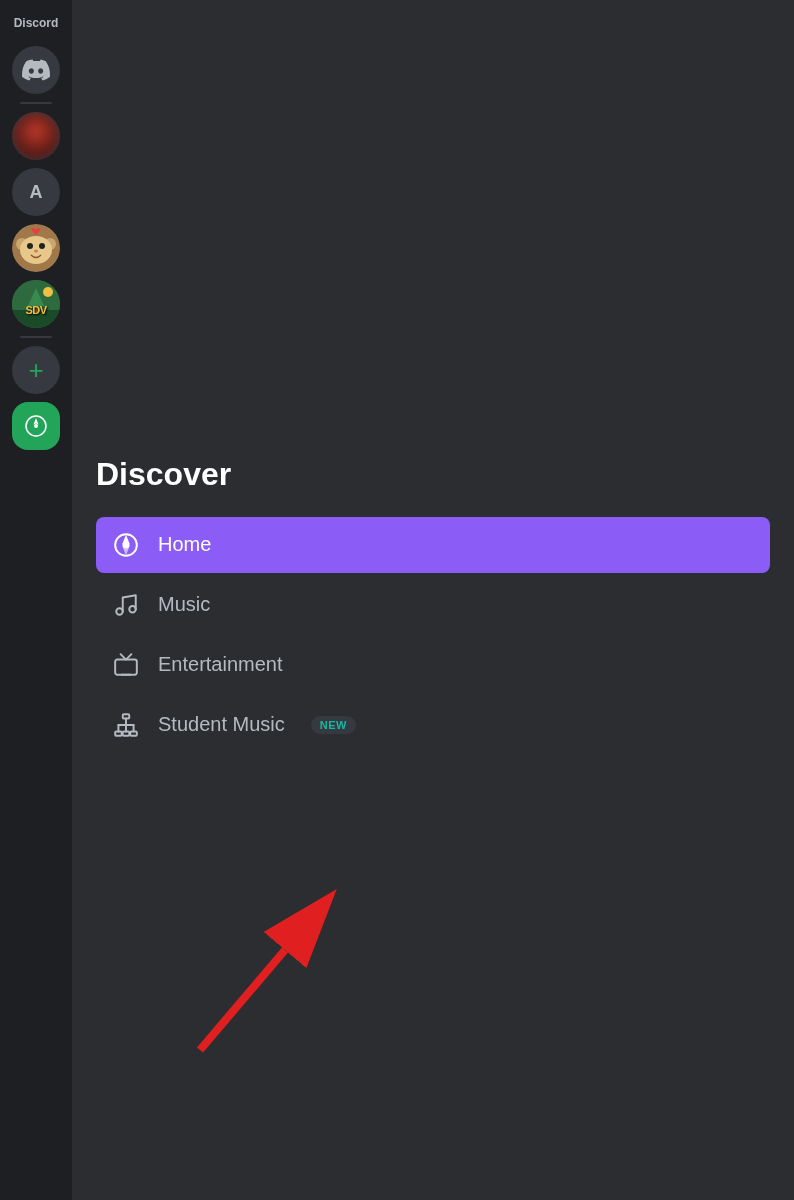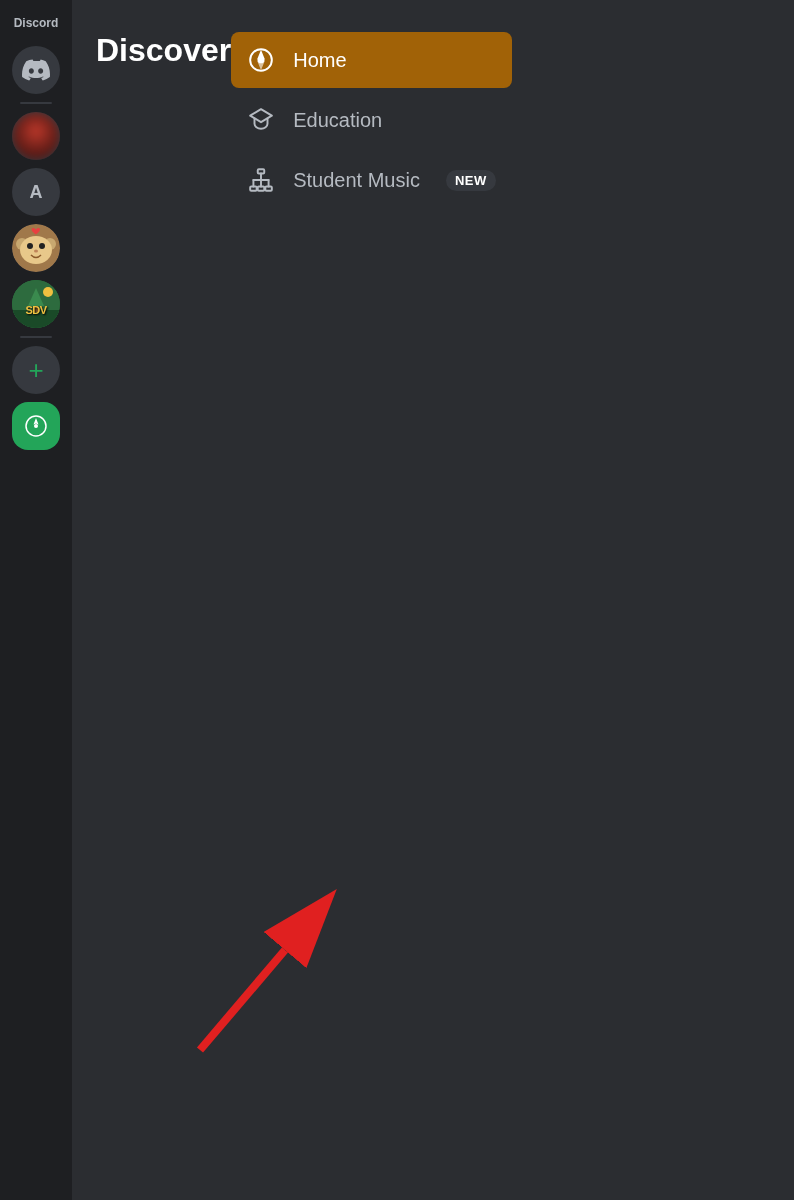--- a/index.html
+++ b/index.html
@@ -114,22 +114,23 @@
       color: #23a559;
       font-size: 26px;
       font-weight: 300;
     }
 
     
     .main-content {
       flex: 1;
       background: #2b2d31;
       display: flex;
-      flex-direction: row;
+      flex-direction: column;
       padding: 32px 24px 24px 24px;
+      justify-content: center;
     }
 
     .page-title {
       color: #ffffff;
       font-size: 32px;
       font-weight: 900;
       margin-bottom: 24px;
     }
 
     
@@ -143,21 +144,21 @@
       display: flex;
       align-items: center;
       padding: 14px 16px;
       border-radius: 8px;
       cursor: pointer;
       gap: 18px;
       transition: background 0.1s;
     }
 
     .nav-item.active {
-      background: #a16207;
+      background: #8b5cf6;
     }
 
     .nav-item-icon {
       width: 28px;
       height: 28px;
       display: flex;
       align-items: center;
       justify-content: center;
       flex-shrink: 0;
     }
@@ -183,22 +184,22 @@
     }
 
     .nav-item-icon svg {
       stroke: #b5bac1;
       fill: none;
       stroke-width: 1.8;
     }
 
     .new-badge {
       background: #36393f;
-      color: #ffffff;
-      font-size: 13px;
+      color: #14b8a6;
+      font-size: 11px;
       font-weight: 700;
       padding: 3px 9px;
       border-radius: 20px;
       margin-left: 8px;
       letter-spacing: 0.5px;
     }
 
     .screen-wrapper {
       position: relative;
       width: 794px;
@@ -331,32 +332,43 @@
             <circle cx="12" cy="12" r="10" stroke="white" stroke-width="1.8" fill="none"></circle>
             <polygon points="12,5 14,10 12,9 10,10" fill="white"></polygon>
             <polygon points="12,19 10,14 12,15 14,14" fill="white" opacity="0.6"></polygon>
             <circle cx="12" cy="12" r="2.2" fill="white"></circle>
           </svg>
         </div>
         <span class="nav-item-label">Home</span>
       </div>
 
 
-
       <div class="nav-item">
         <div class="nav-item-icon">
           <svg width="28" height="28" viewBox="0 0 24 24" fill="none" stroke="#b5bac1" stroke-width="1.8" stroke-linecap="round" stroke-linejoin="round">
-            <polygon points="12,2 22,8 12,14 2,8"></polygon>
-            <path d="M6 10.5v5c0 2.5 2.686 4.5 6 4.5s6-2 6-4.5v-5"></path>
+            <path d="M9 18V5l12-2v13"></path>
+            <circle cx="6" cy="18" r="3"></circle>
+            <circle cx="18" cy="16" r="3"></circle>
           </svg>
         </div>
-        <span class="nav-item-label">Education</span>
-      </div>
-
-
+        <span class="nav-item-label">Music</span>
+      </div>
+
+
+
+      <div class="nav-item">
+        <div class="nav-item-icon">
+          <svg width="28" height="28" viewBox="0 0 24 24" fill="none" stroke="#b5bac1" stroke-width="1.8" stroke-linecap="round" stroke-linejoin="round">
+            <rect x="2" y="7" width="20" height="14" rx="2"></rect>
+            <path d="M17 2l-5 5-5-5"></path>
+            <line x1="8" y1="21" x2="16" y2="21"></line>
+          </svg>
+        </div>
+        <span class="nav-item-label">Entertainment</span>
+      </div>
 
       <div class="nav-item">
         <div class="nav-item-icon">
           <svg width="28" height="28" viewBox="0 0 24 24" fill="none" stroke="#b5bac1" stroke-width="1.8" stroke-linecap="round" stroke-linejoin="round">
             <rect x="9" y="2" width="6" height="4" rx="1"></rect>
             <rect x="2" y="18" width="6" height="4" rx="1"></rect>
             <rect x="9" y="18" width="6" height="4" rx="1"></rect>
             <rect x="16" y="18" width="6" height="4" rx="1"></rect>
             <line x1="12" y1="6" x2="12" y2="12"></line>
             <line x1="5" y1="12" x2="19" y2="12"></line>

